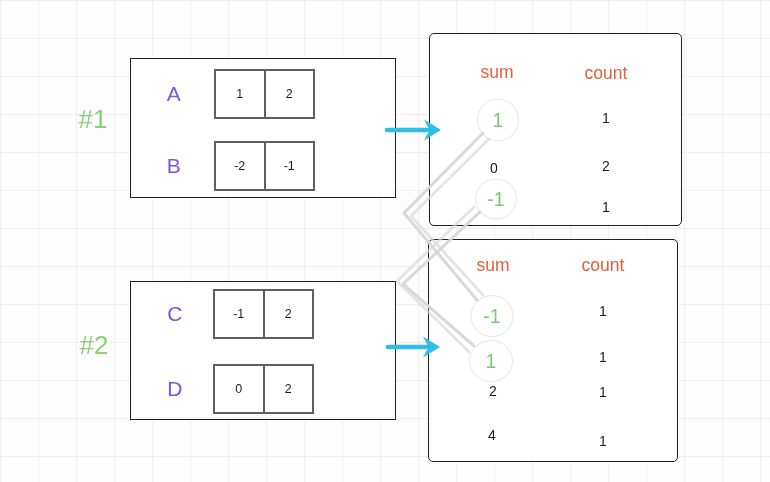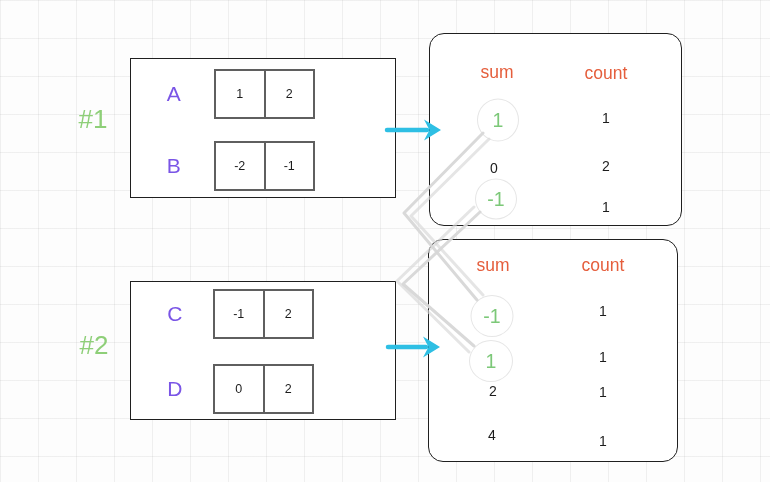--- a/index.html
+++ b/index.html
@@ -11,21 +11,21 @@
       linear-gradient(to right, rgba(120,120,120,0.10) 1px, transparent 1px),
       linear-gradient(to bottom, rgba(120,120,120,0.10) 1px, transparent 1px);
     background-size:38px 38px;
   }
   .gbox{position:absolute;background:#ffffff;border:1.6px solid #1f1f1f;box-sizing:border-box;z-index:1;}
   .rowlabel{position:absolute;transform:translate(-50%,-50%);color:#7a55e6;font-size:21px;letter-spacing:.5px;}
   .array{position:absolute;display:flex;border:2px solid #5f5f5f;background:#fff;box-sizing:border-box;}
   .array .cell{flex:1;display:flex;align-items:center;justify-content:center;font-size:12.5px;color:#1c1c1c;}
   .array .cell + .cell{border-left:2px solid #5f5f5f;}
   .tag{position:absolute;transform:translate(-50%,-50%);color:#8ecf78;font-size:26px;z-index:1;}
-  .rtable{position:absolute;background:#ffffff;border:1.6px solid #1f1f1f;border-radius:15px;box-sizing:border-box;z-index:1;}
+  .rtable{position:absolute;background:#ffffff;border:1.6px solid #1f1f1f;border-radius:5px;box-sizing:border-box;z-index:1;}
   .th{position:absolute;transform:translate(-50%,-50%);color:#e55e3c;font-size:17.5px;}
   .val{position:absolute;transform:translate(-50%,-50%);color:#1c1c1c;font-size:14px;z-index:3;}
   .val.green{color:#7cc878;font-size:19.5px;}
   .hcircle{position:absolute;transform:translate(-50%,-50%);border:1.6px solid #e6e6e6;border-radius:50%;
            background:rgba(255,255,255,.65);box-sizing:border-box;z-index:2;}
   .overlay{position:absolute;left:0;top:0;z-index:2;pointer-events:none;}
 </style>
 </head>
 <body>
 

